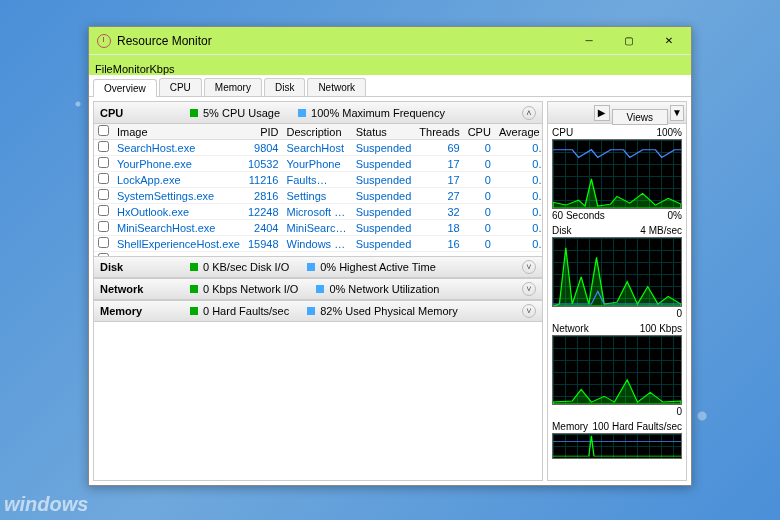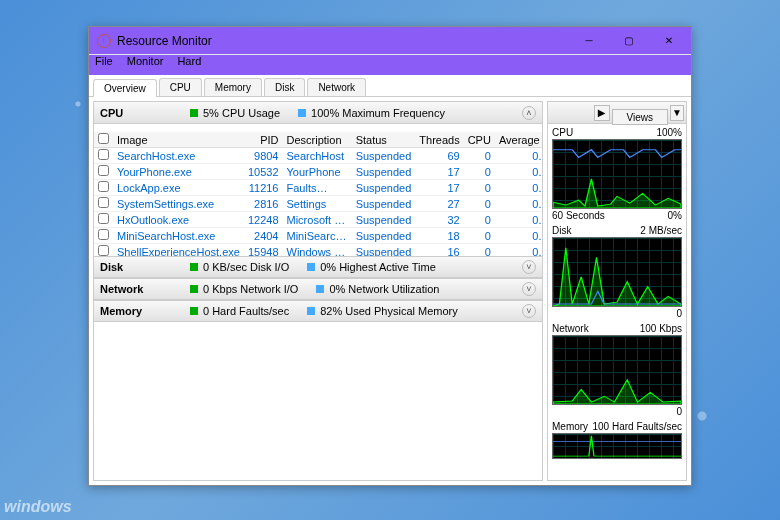--- a/index.html
+++ b/index.html
@@ -23,21 +23,21 @@
       radial-gradient(circle at 20% 85%, rgba(255,255,255,0.35) 3px, transparent 4px),
       radial-gradient(circle at 55% 15%, rgba(255,255,255,0.35) 2px, transparent 3px),
       radial-gradient(circle at 80% 10%, rgba(255,255,255,0.35) 3px, transparent 4px),
       radial-gradient(circle at 45% 90%, rgba(255,255,255,0.35) 4px, transparent 5px);
     pointer-events:none;
   }
   .window {
     position: absolute;
     left: 88px; top: 26px;
     width: 604px; height: 460px;
-    background: #8b5cf6;
+    background: #bef264;
     border: 1px solid #888;
     box-shadow: 0 2px 10px rgba(0,0,0,0.3);
     display: flex; flex-direction: column;
   }
   .titlebar {
     height: 28px;
     display: flex; align-items: center;
     padding: 0 2px 0 8px;
     border-bottom: 1px solid #e5e5e5;
   }
@@ -52,23 +52,22 @@
   }
   .titlebar .title { font-size: 12px; }
   .titlebar .win-controls { margin-left: auto; display:flex; }
   .titlebar .win-btn {
     width: 40px; height: 28px;
     display:flex; align-items:center; justify-content:center;
     font-size: 10px;
   }
   .menubar {
     height: 20px;
-    display:flex; align-items:flex-start;
+    display:flex; align-items:flex-end;
     padding: 0 6px;
-    gap: 14px;
     font-size: 11px;
   }
   .tabbar {
     height: 22px;
     display: flex; align-items:flex-end;
     padding: 0 4px;
     gap: 2px;
     border-bottom: 1px solid #ccc;
     background:#fff;
   }
@@ -113,21 +112,21 @@
     margin-left:auto;
     width:14px; height:14px;
     border:1px solid #bbb; border-radius:50%;
     display:flex;align-items:center;justify-content:center;
     font-size:9px; color:#555;
   }
   .process-table {
     flex: 1; overflow: auto;
     font-size: 11px;
   }
-  .process-table table { width:100%; border-collapse: collapse; margin-top: 8px; }
+  .process-table table { width:100%; border-collapse: collapse; }
   .process-table th, .process-table td {
     text-align: left;
     padding: 1px 4px;
     white-space: nowrap;
     overflow: hidden;
     text-overflow: ellipsis;
     border-bottom: 1px solid #f0f0f0;
   }
   .process-table th {
     background: #f5f5f5;
@@ -184,21 +183,21 @@
     position:absolute; inset:0;
     background-image:
       linear-gradient(#033 1px, transparent 1px),
       linear-gradient(90deg,#033 1px, transparent 1px);
     background-size: 12px 12px;
   }
   .graph-box svg { position:absolute; inset:0; width:100%; height:100%; }
   .graph-foot { display:flex; justify-content:space-between; font-size:10px; padding:1px 0;}
   .watermark {
     position:absolute; left:4px; bottom:4px;
-    font-size: 16px; color: rgba(255,255,255,0.6);
+    font-size: 20px; color: rgba(255,255,255,0.6);
     font-weight:bold; font-style:italic;
     pointer-events:none;
   }
 </style>
 </head>
 <body>
 
 <div class="window">
 
   <div class="titlebar">
@@ -207,21 +206,21 @@
     <div class="win-controls">
       <div class="win-btn">─</div>
       <div class="win-btn">▢</div>
       <div class="win-btn">✕</div>
     </div>
   </div>
 
   <div class="menubar">
     <span>File</span>
     <span>Monitor</span>
-    <span>Hard</span>
+    <span>Kbps</span>
   </div>
 
   <div class="tabbar">
     <div class="tab active">Overview</div>
     <div class="tab">CPU</div>
     <div class="tab">Memory</div>
     <div class="tab">Disk</div>
     <div class="tab">Network</div>
   </div>
 
@@ -405,21 +404,21 @@
           </div>
           <div class="graph-foot">
               <span>60 Seconds</span>
               <span>0%</span>
             </div>
         </div>
 
         <div class="graph-block">
           <div class="graph-head">
               <span>Disk</span>
-              <span>2 MB/sec</span>
+              <span>4 MB/sec</span>
             </div>
           <div class="graph-box">
               <div class="grid"></div>
             <svg viewBox="0 0 100 70" preserveAspectRatio="none">
               <polygon points="0,70 5,68 10,10 15,68 22,40 28,68 34,20 40,68 50,66 58,45 66,68 74,50 82,68 90,60 100,68 100,70" fill="rgba(0,255,0,0.25)" stroke="#0f0" stroke-width="1"></polygon>
               <polyline points="0,68 30,68 35,55 40,68 100,68" stroke="#48f" stroke-width="1" fill="none"></polyline>
             </svg>
           </div>
           <div class="graph-foot">
               <span></span>

